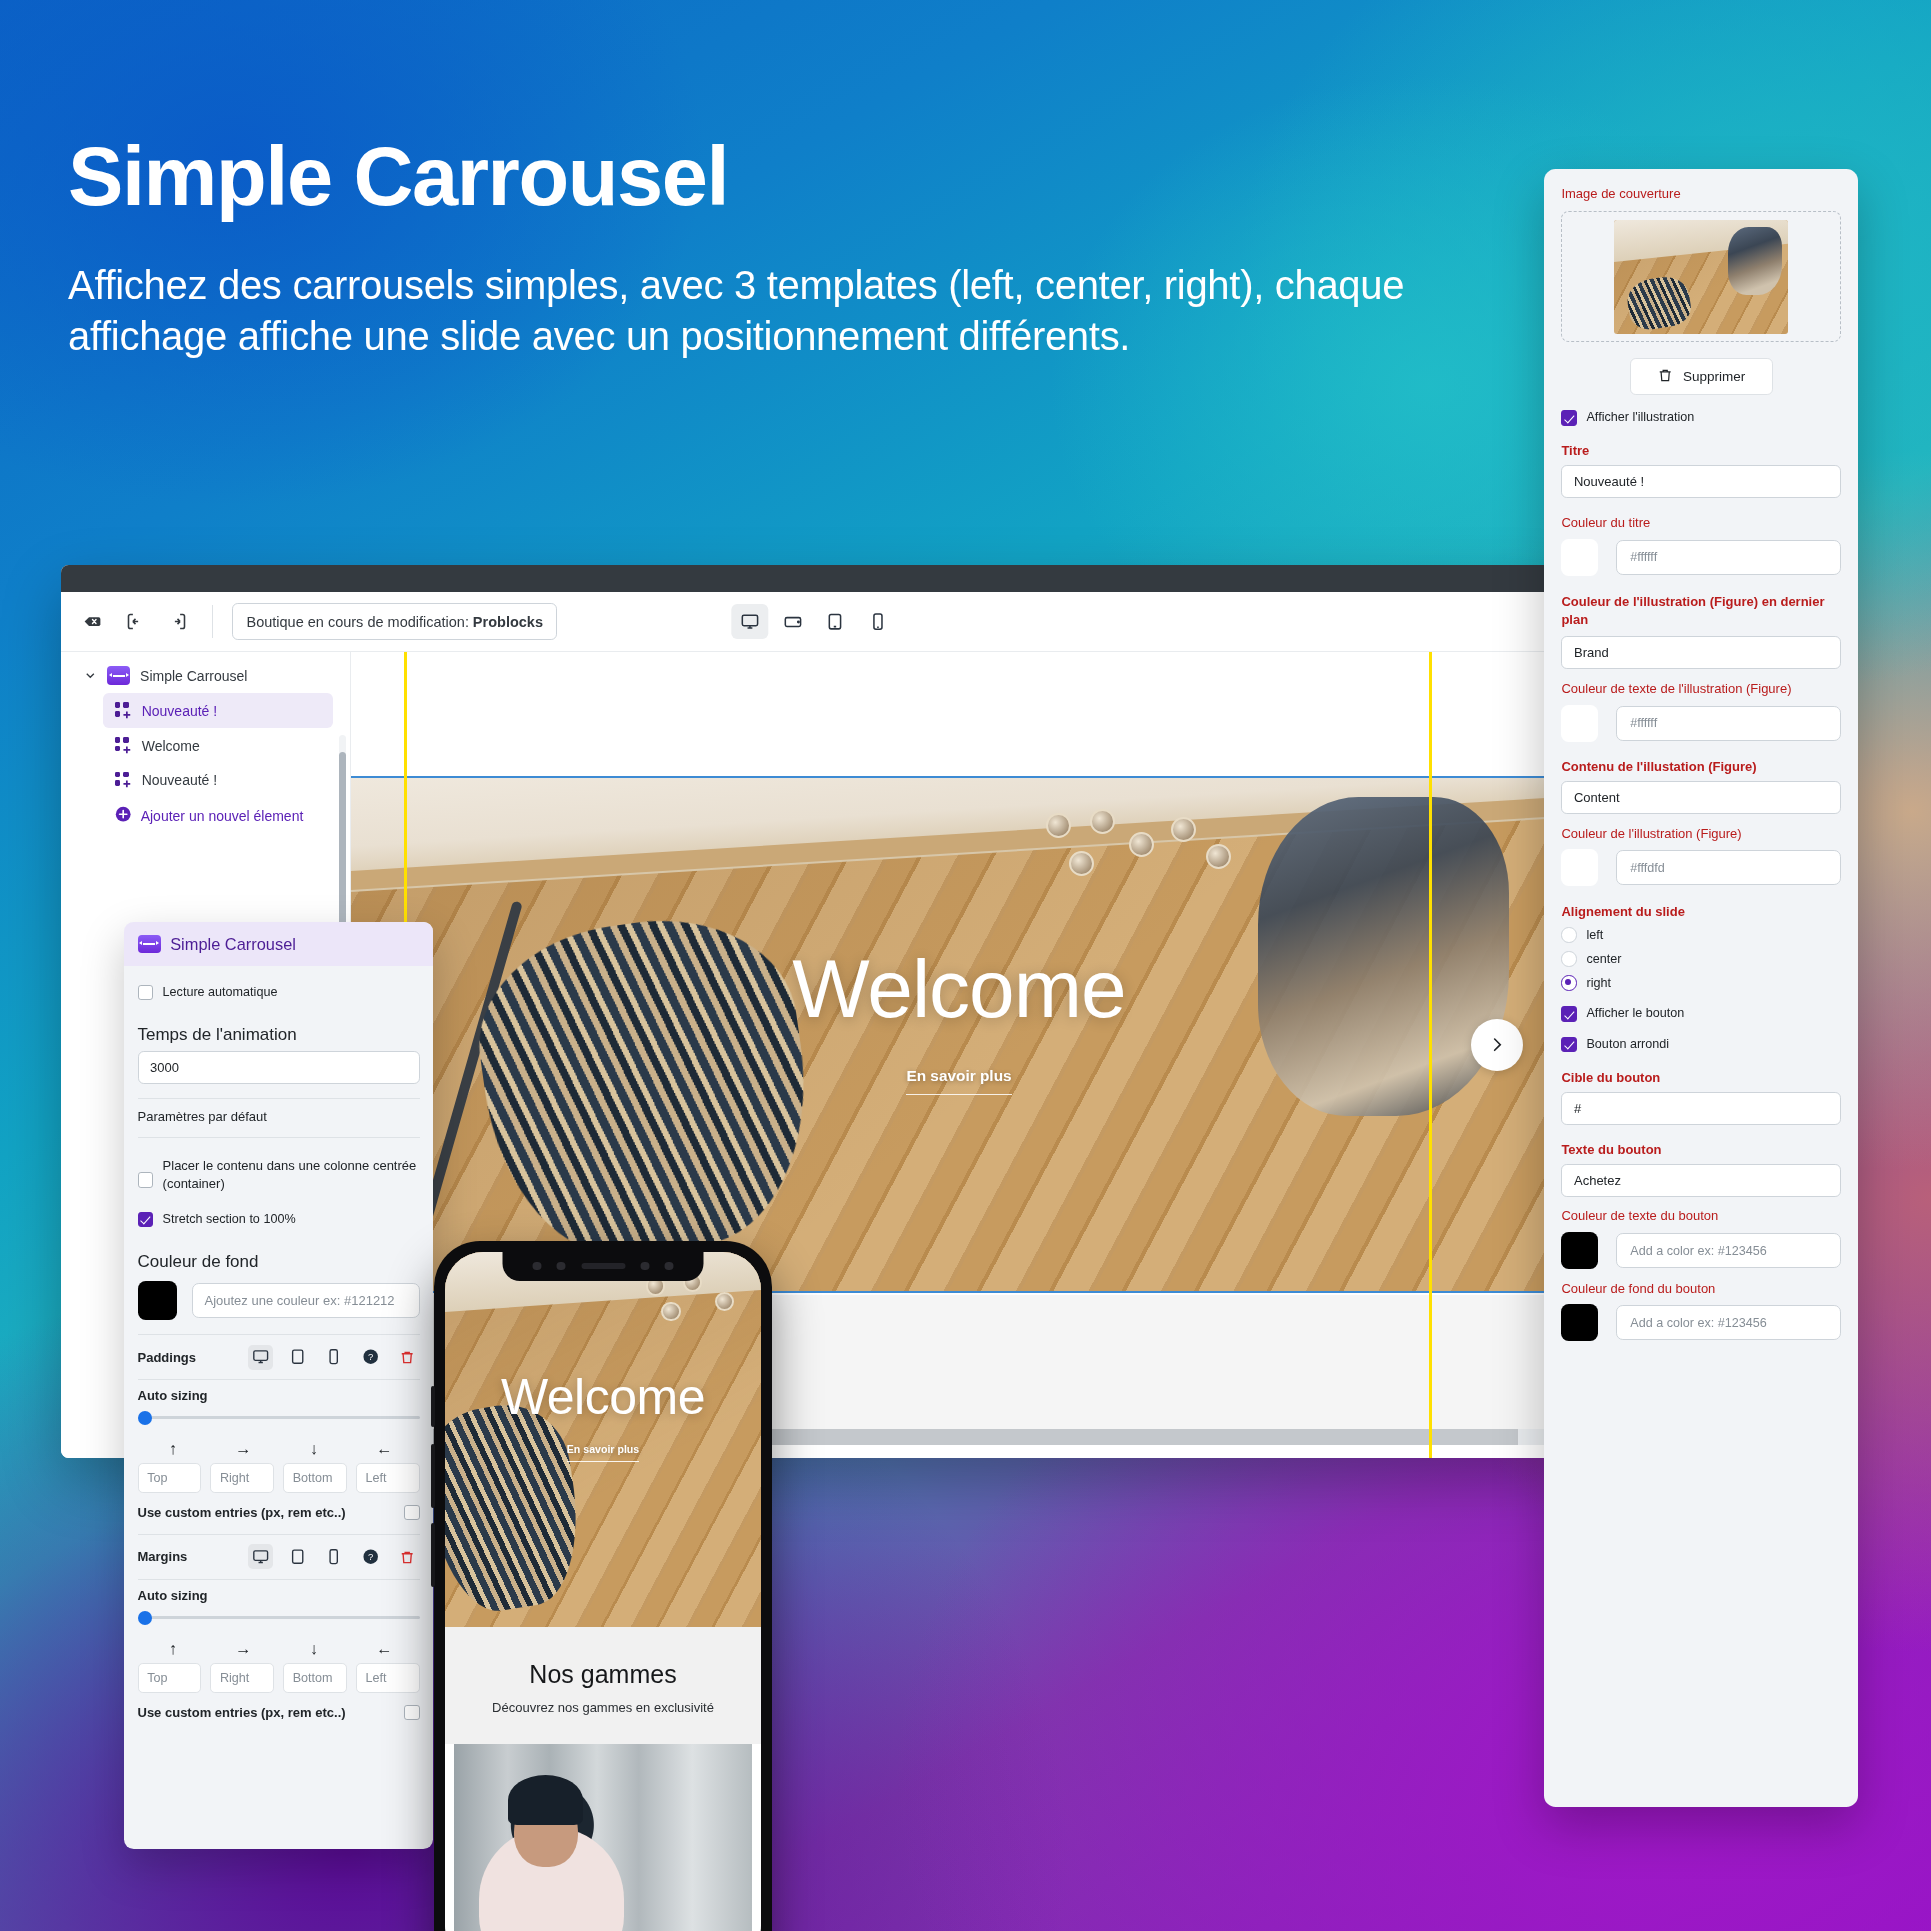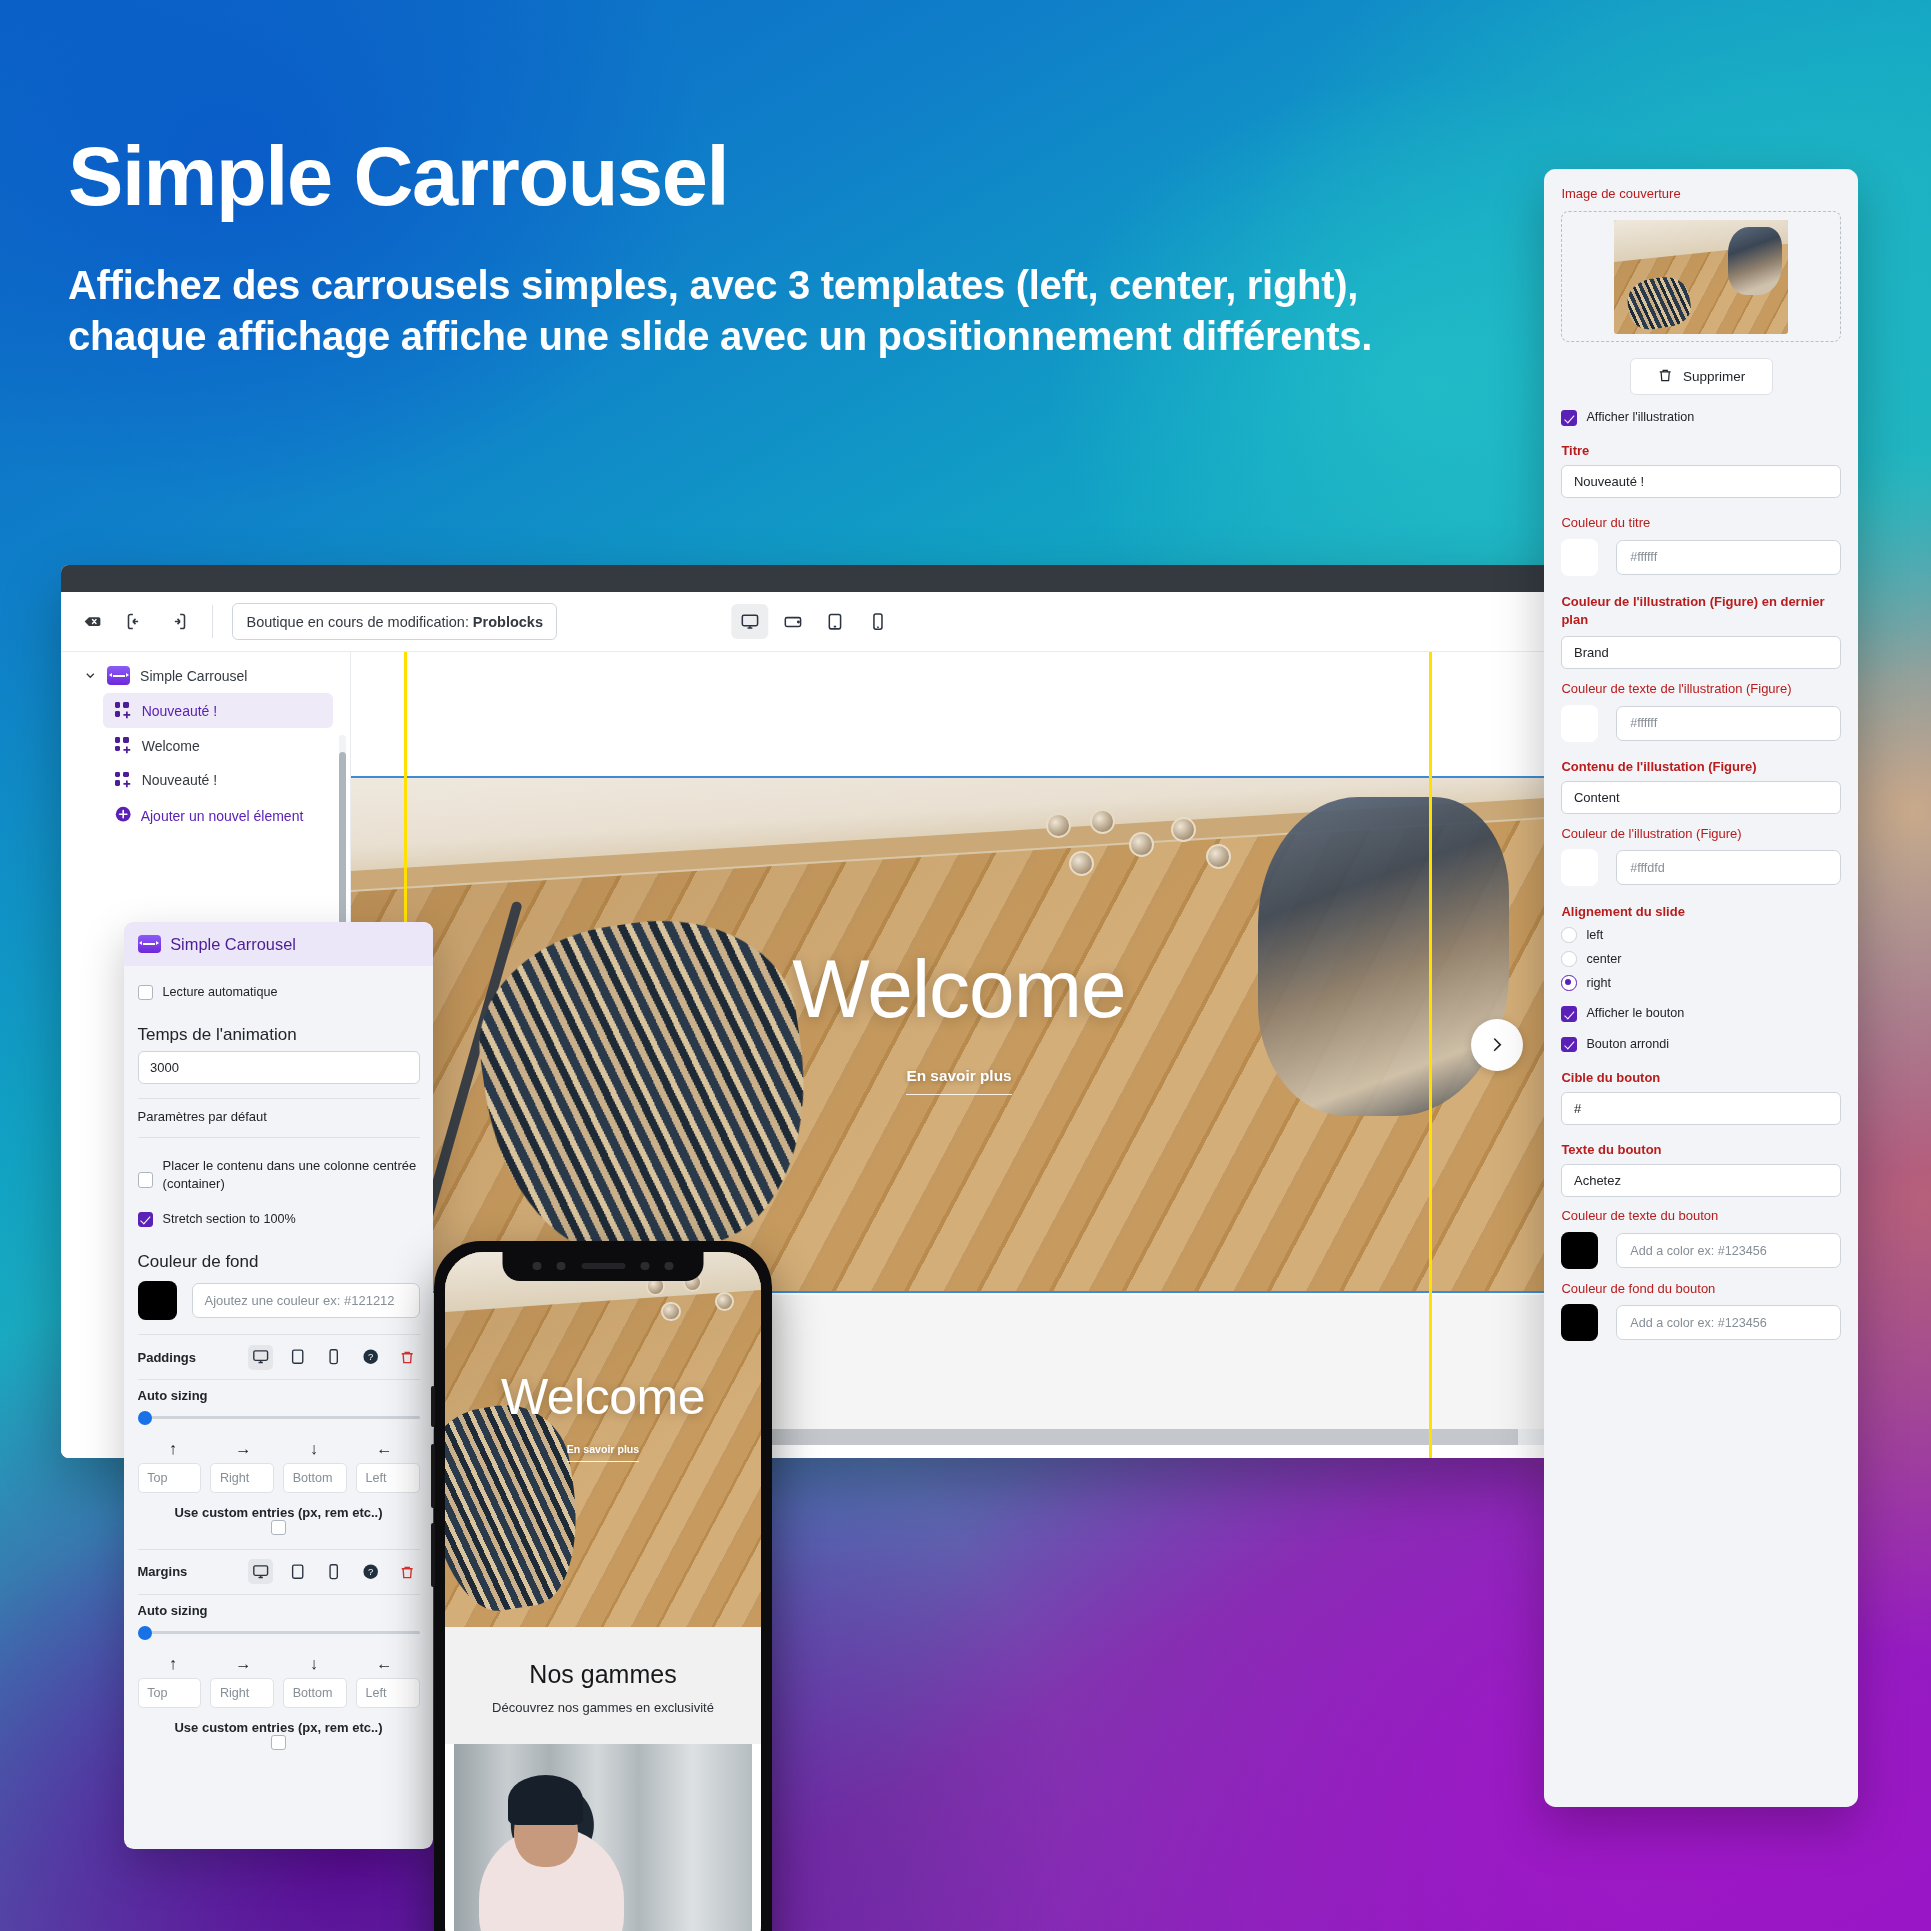--- a/index.html
+++ b/index.html
@@ -27,21 +27,21 @@
       radial-gradient(ellipse 541px 444px at 74% 20%, rgba(34,190,200,.85) 0%, rgba(34,190,200,0) 70%),
       radial-gradient(ellipse 676px 502px at 12% 8%, rgba(10,90,200,.9) 0%, rgba(10,90,200,0) 70%);
   }
 
   
   .hero { position: absolute; left: 68px; top: 135px; width: 1468px; z-index: 5; }
   .hero-title {
     color:#fff; font-size: 83px; font-weight: 700; letter-spacing: -1.4px; line-height: 1;
   }
   .hero-sub {
-    color:#fff; font-size: 40px; font-weight: 700; line-height: 1.28; margin-top: 42px;
+    color:#fff; font-size: 40px; font-weight: 400; line-height: 1.28; margin-top: 42px;
     letter-spacing: -0.3px; max-width: 1429px;
   }
 
   
   #editor {
     position:absolute; left:61px; top:565px; width:1506px; height:893px;
     border-radius: 7.7px; overflow: hidden; z-index: 10;
     box-shadow: 0 23px 58px rgba(0,0,0,.28);
     background:#fff;
   }
@@ -169,21 +169,21 @@
   .devgroup { display:flex; align-items:center; gap:11.6px; }
   .devgroup .d { width:25px;height:25px;display:flex;align-items:center;justify-content:center;border-radius:4.8px;}
   .devgroup .d.active { background:#e4e6e9; }
   .slider { margin-top:7.7px; height:13.5px; position:relative; }
   .slider .track { position:absolute; left:0; right:0; top:5.8px; height:2.9px; background:#ced4da; border-radius:1.9px; }
   .slider .knob { position:absolute; left:0; top:0; width:14.5px; height:14.5px; border-radius:50%; background:#1971e8; }
   .arrows4 { display:flex; margin-top:15.4px; }
   .arrows4 > div { flex:1; text-align:center; font-size:16.4px; color:#212529; }
   .boxes4 { display:flex; gap:9px; margin-top:4.8px; }
   .boxes4 > div { flex:1; height:30px; border:1px solid #dee2e6; border-radius:4.8px; background:#fff; display:flex; align-items:center; padding:0 8.7px; font-size:12.6px; color:#868e96; overflow:hidden; }
-  .custrow { display:flex; align-items:center; justify-content:space-between; margin-top:11.6px; font-size:13px; font-weight:700;flex-direction:column; }
+  .custrow { display:flex; align-items:center; justify-content:space-between; margin-top:11.6px; font-size:13px; font-weight:700; }
 
   
   #phone {
     position:absolute; left:434px; top:1241px; width:338px; height:734px; z-index:30;
     background:#0c0c0e; border-radius:46px; padding:10.6px;
     box-shadow: 0 21px 48px rgba(0,0,0,.45);
   }
   #phone .screen { width:100%; height:100%; border-radius:38px; overflow:hidden; background:#fff; position:relative; }
   #phone .notch { position:absolute; left:50%; transform:translateX(-50%); top:0; width:201px; height:29px; background:#0c0c0e; border-radius:0 0 17.4px 17.4px; z-index:4; display:flex;align-items:center;justify-content:center;gap:15.4px;}
   #phone .notch .dot { width:8.7px;height:8.7px;border-radius:50%;background:#2b2b30;}

